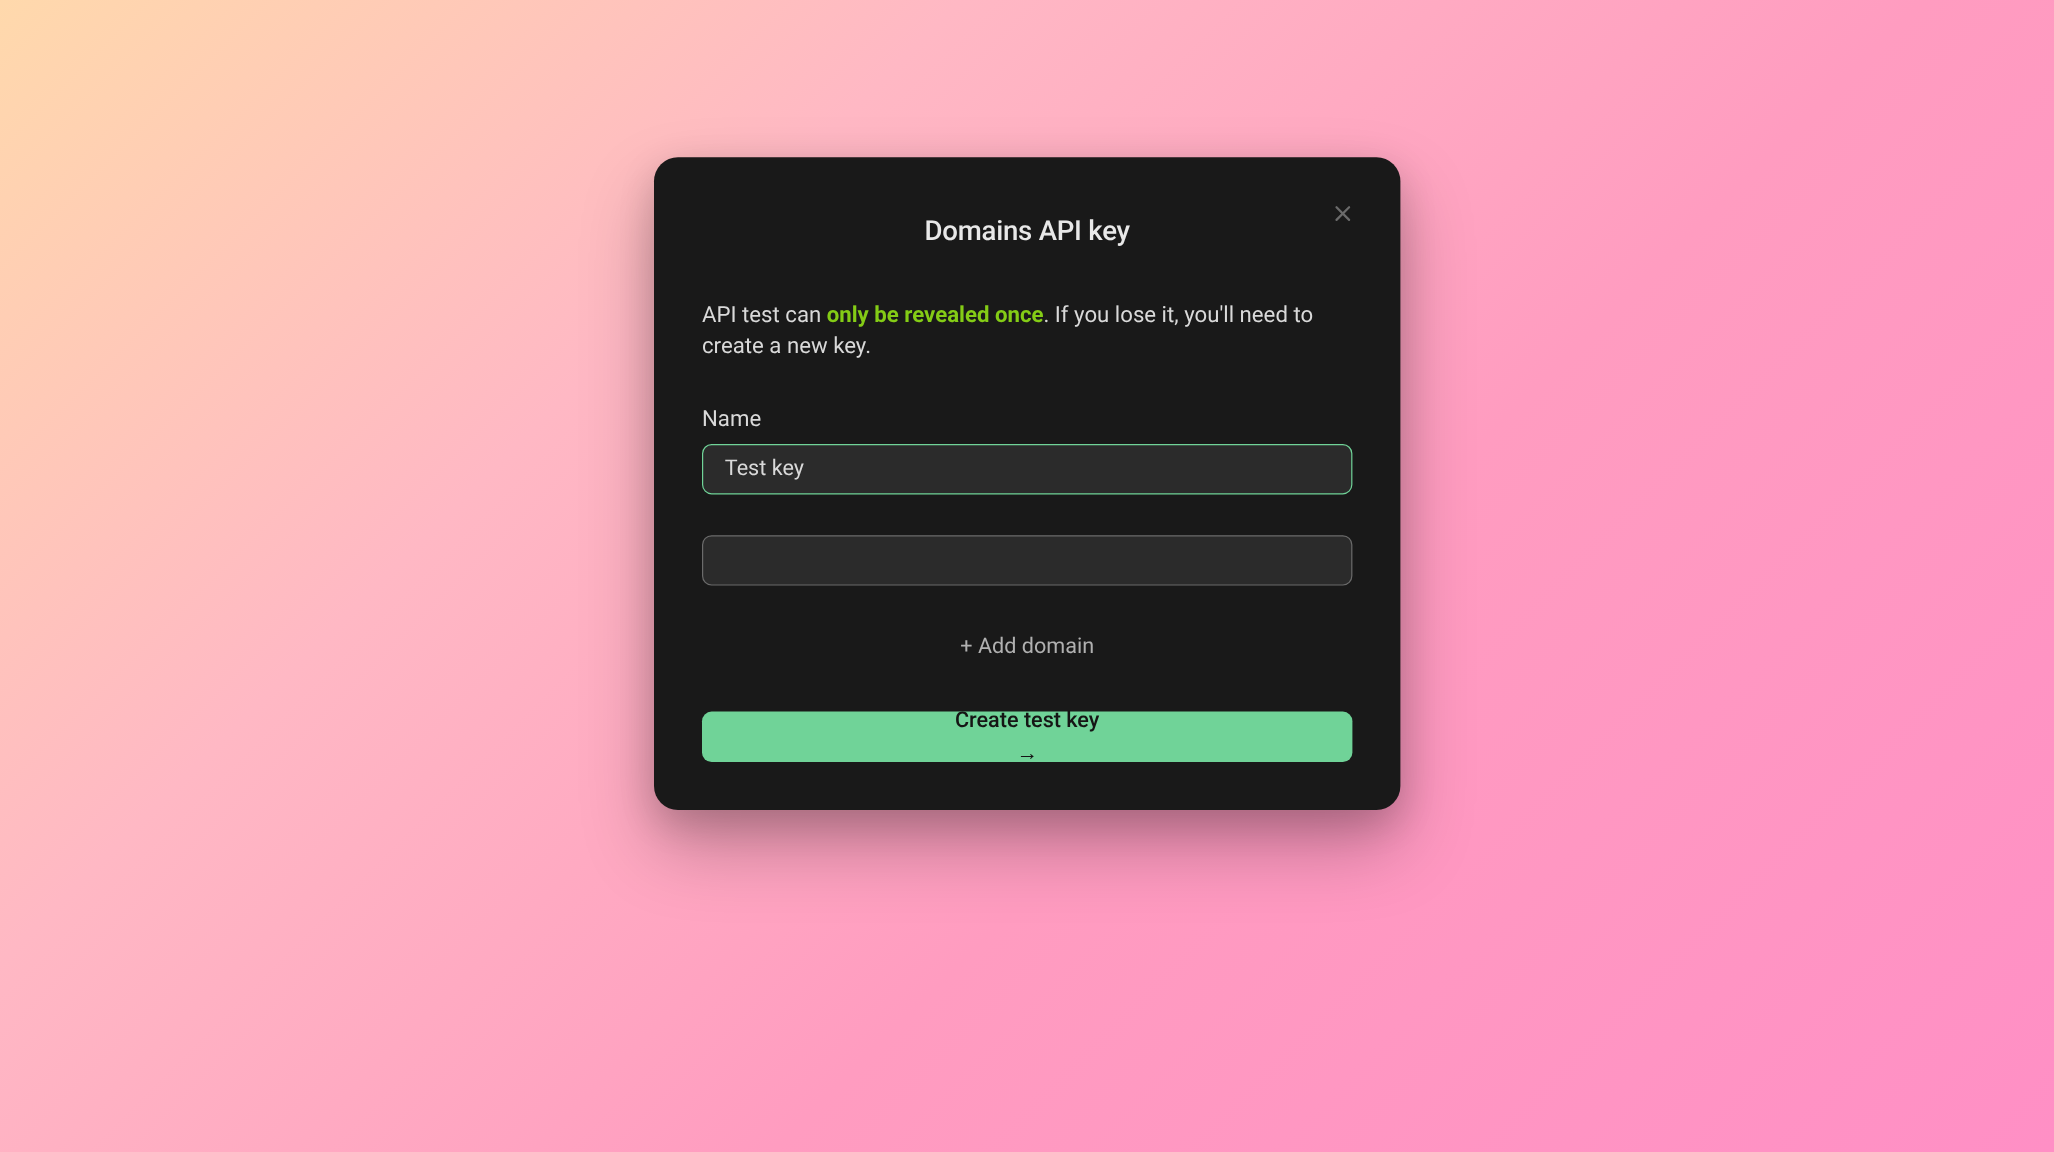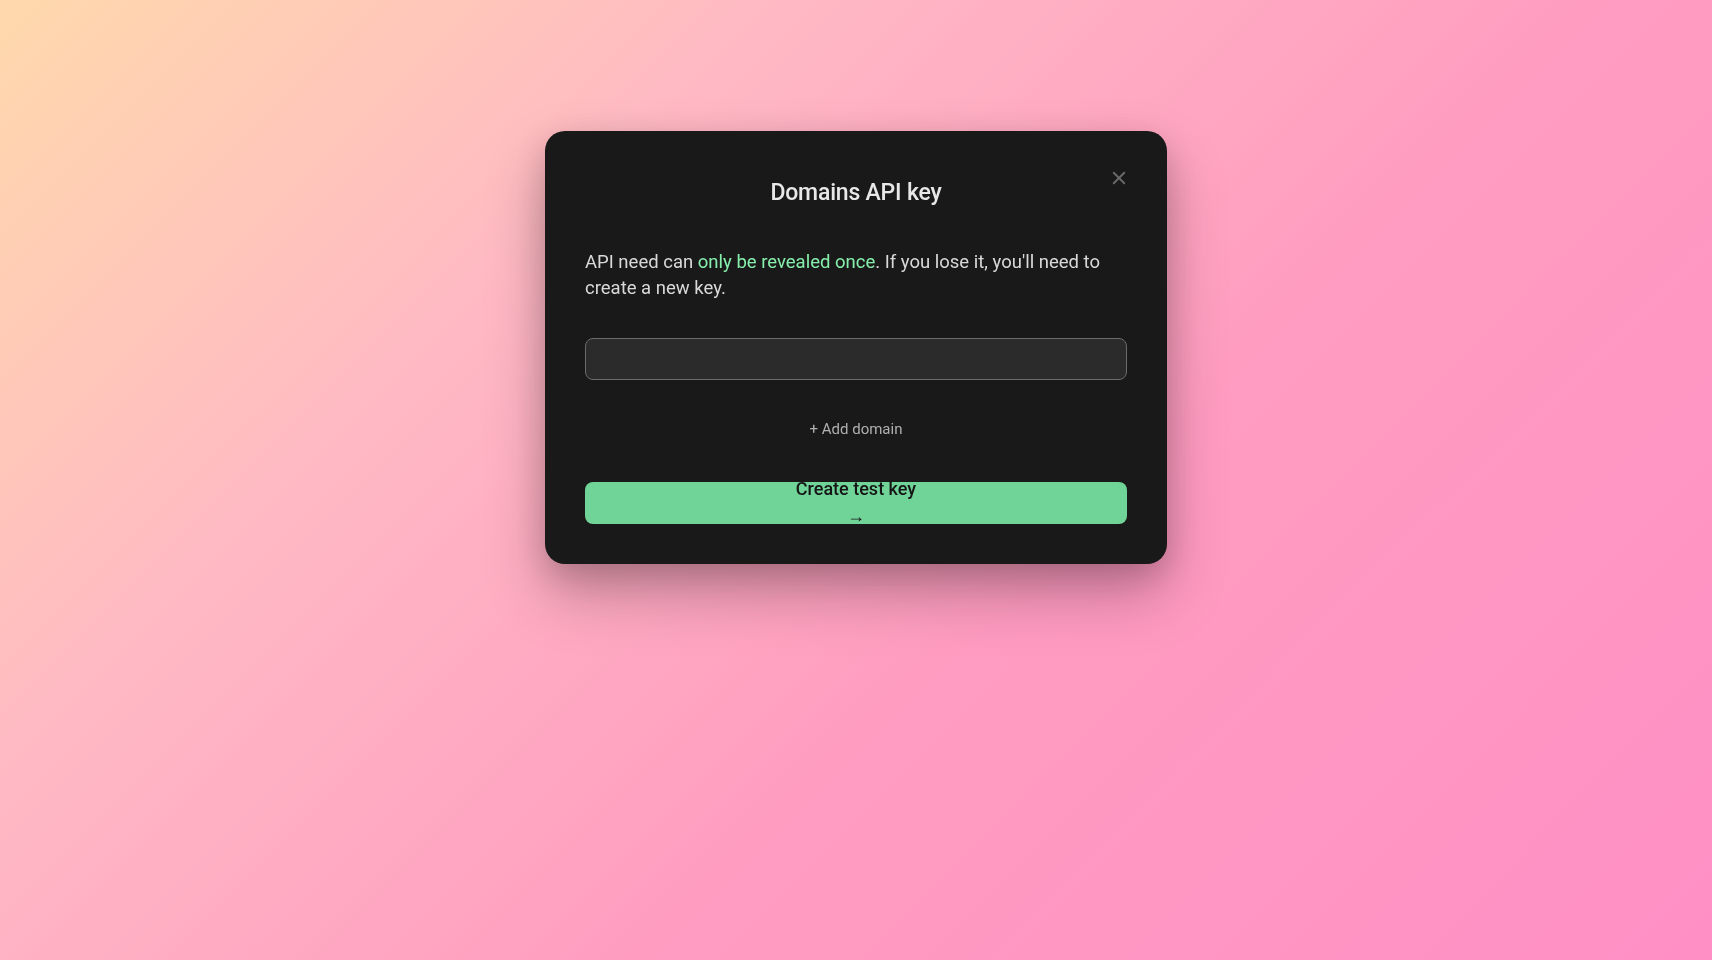--- a/index.html
+++ b/index.html
@@ -53,22 +53,22 @@
       height: 18px;
     }
     .warning {
       color: #d9d9d9;
       font-size: 18.5px;
       line-height: 1.4;
       margin-bottom: 36px;
       font-weight: 400;
     }
     .warning .bold {
-      font-weight: 400;
-      color: #86efac;
+      font-weight: 700;
+      color: #84cc16;
     }
     .field-label {
       color: #d9d9d9;
       font-size: 18.5px;
       margin-bottom: 10px;
       display: flex;
       align-items: center;
       gap: 8px;
     }
     .info-icon {
@@ -97,21 +97,21 @@
     }
     .text-input.focused {
       border: 1px solid #70d398;
     }
     .field-group {
       margin-bottom: 34px;
     }
     .add-domain {
       text-align: center;
       color: #b0b0b0;
-      font-size: 15px;
+      font-size: 18px;
       margin-top: 40px;
       margin-bottom: 44px;
       cursor: pointer;
       background: none;
       border: none;
       width: 100%;
       font-family: inherit;
     }
     .create-btn {
       width: 100%;
@@ -142,23 +142,27 @@
   <button class="close-btn">
     <span>
       <svg viewBox="0 0 24 24" fill="none" stroke="currentColor" stroke-width="2.5" stroke-linecap="round">
         <line x1="5" y1="5" x2="19" y2="19"></line>
         <line x1="19" y1="5" x2="5" y2="19"></line>
       </svg>
     </span>
   </button>
 
   <p class="warning">
-    <span>API need can </span><span class="bold">only be revealed once</span><span>. If you lose it, you'll need to create a new key.</span>
+    <span>API test can </span><span class="bold">only be revealed once</span><span>. If you lose it, you'll need to create a new key.</span>
   </p>
 
+  <div class="field-group">
+    <div class="field-label">Name</div>
+    <input type="text" class="text-input focused" value="Test key" style="">
+  </div>
 
   <div class="field-group" style="margin-bottom:0;">
     <input type="text" class="text-input" value="" style="">
   </div>
 
   <button class="add-domain">+ Add domain</button>
 
   <button class="create-btn">
     <span>Create test key</span>
     <span class="arrow">→</span>

